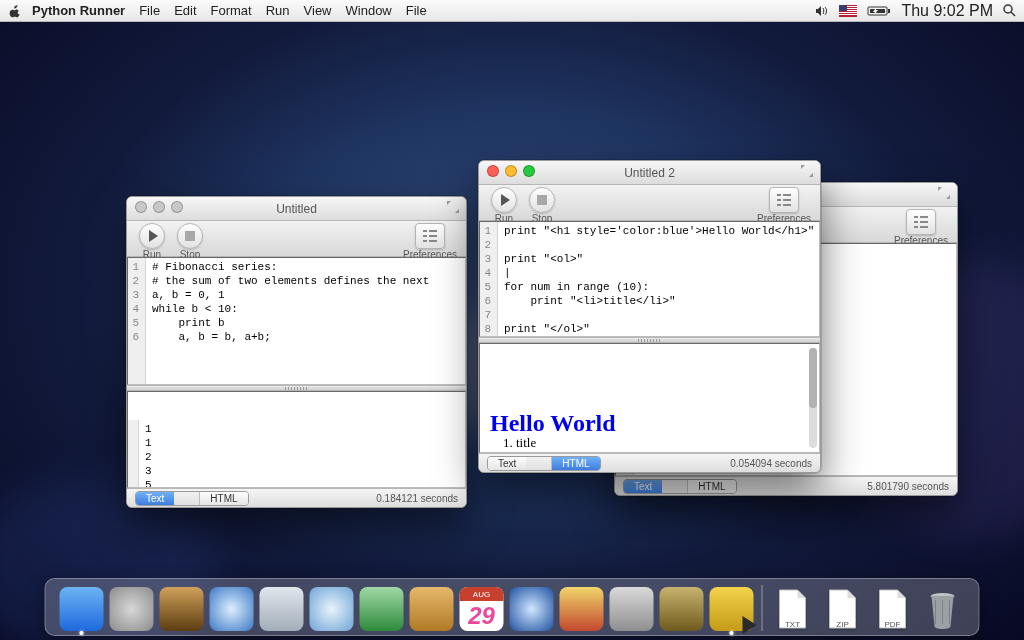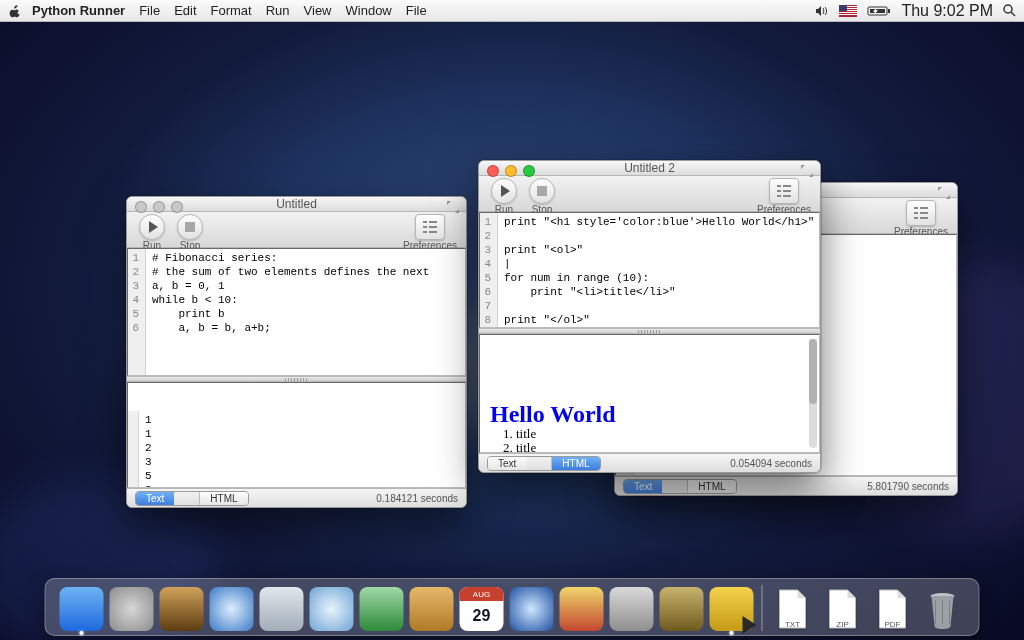--- a/index.html
+++ b/index.html
@@ -31,21 +31,21 @@
   .menubar svg { display:block; }
 
   
   .window {
     position:absolute; background:#ececec;
     border:1px solid #9a9a9a; border-radius:6px;
     box-shadow: 0 18px 40px rgba(0,0,0,.55), 0 0 0 1px rgba(0,0,0,.15);
     display:flex; flex-direction:column; overflow:hidden;
   }
   .titlebar {
-    height:15px; background:linear-gradient(#f7f7f7,#dcdcdc);
+    height:24px; background:linear-gradient(#f7f7f7,#dcdcdc);
     border-bottom:1px solid #b6b6b6; display:flex; align-items:center;
     position:relative; font-size:12px; color:#555;
   }
   .traffic { position:absolute; left:8px; top:4px; display:flex; gap:6px; }
   .light { width:12px; height:12px; border-radius:50%; border:1px solid rgba(0,0,0,.25); }
   .light.red{background:#ff5f57;} .light.yellow{background:#ffbd2e;} .light.green{background:#28c940;}
   .light.gray{background:#c8c8c8;}
   .titlebar .title { margin:0 auto; }
   .titlebar .max-icon{position:absolute; right:6px; top:3px; width:14px; height:14px; color:#888;}
   .toolbar {
@@ -349,21 +349,21 @@
     <div class="app running" style="background: linear-gradient(rgb(109, 179, 242), rgb(30, 105, 222));"></div>
     <div class="app" style="background: radial-gradient(circle, rgb(215, 215, 215), rgb(139, 139, 139));"></div>
     <div class="app" style="background: linear-gradient(rgb(207, 161, 90), rgb(93, 61, 18));"></div>
     <div class="app" style="background: radial-gradient(circle, rgb(220, 238, 255), rgb(59, 120, 196));"></div>
     <div class="app" style="background: linear-gradient(rgb(224, 230, 236), rgb(162, 173, 184));"></div>
     <div class="app" style="background: radial-gradient(circle, rgb(232, 243, 251), rgb(110, 164, 214));"></div>
     <div class="app" style="background: linear-gradient(rgb(160, 216, 166), rgb(46, 138, 58));"></div>
     <div class="app" style="background: linear-gradient(rgb(230, 184, 106), rgb(176, 122, 38));"></div>
     <div class="app" style="background: rgb(255, 255, 255); color: rgb(51, 51, 51); padding-left: 32px;">
       <div style="position:absolute;top:0;left:0;right:0;height:14px;background:#c7402e;color:#fff;font-size:8px;border-radius:8px 8px 0 0;display:flex;align-items:center;justify-content:center;">AUG</div>
-      <div style="position:absolute;top:14px;left:0;right:0;bottom:0;display:flex;align-items:center;justify-content:center;font-size:16px;font-weight:bold;color:#0f172a;">29</div>
+      <div style="position:absolute;top:14px;left:0;right:0;bottom:0;display:flex;align-items:center;justify-content:center;font-size:24px;font-weight:bold;color:#ec4899;font-style:italic;">29</div>
     </div>
     <div class="app" style="background: radial-gradient(circle, rgb(207, 230, 255), rgb(29, 79, 160));"></div>
     <div class="app" style="background: linear-gradient(rgb(240, 213, 106), rgb(194, 71, 47));"></div>
     <div class="app" style="background: linear-gradient(rgb(217, 217, 217), rgb(142, 142, 142));"></div>
     <div class="app" style="background: linear-gradient(rgb(199, 179, 109), rgb(111, 90, 30));"></div>
     <div class="app running" style="background: linear-gradient(rgb(244, 211, 75), rgb(196, 154, 23));">
       <svg width="30" height="30" viewBox="0 0 30 30">
         <rect width="30" height="30" rx="5" fill="url(#g)"></rect>
       </svg>
       <div style="position:absolute;right:-3px;bottom:-3px;width:0;height:0;border-left:14px solid #2a2a2a;border-top:9px solid transparent;border-bottom:9px solid transparent;"></div>

